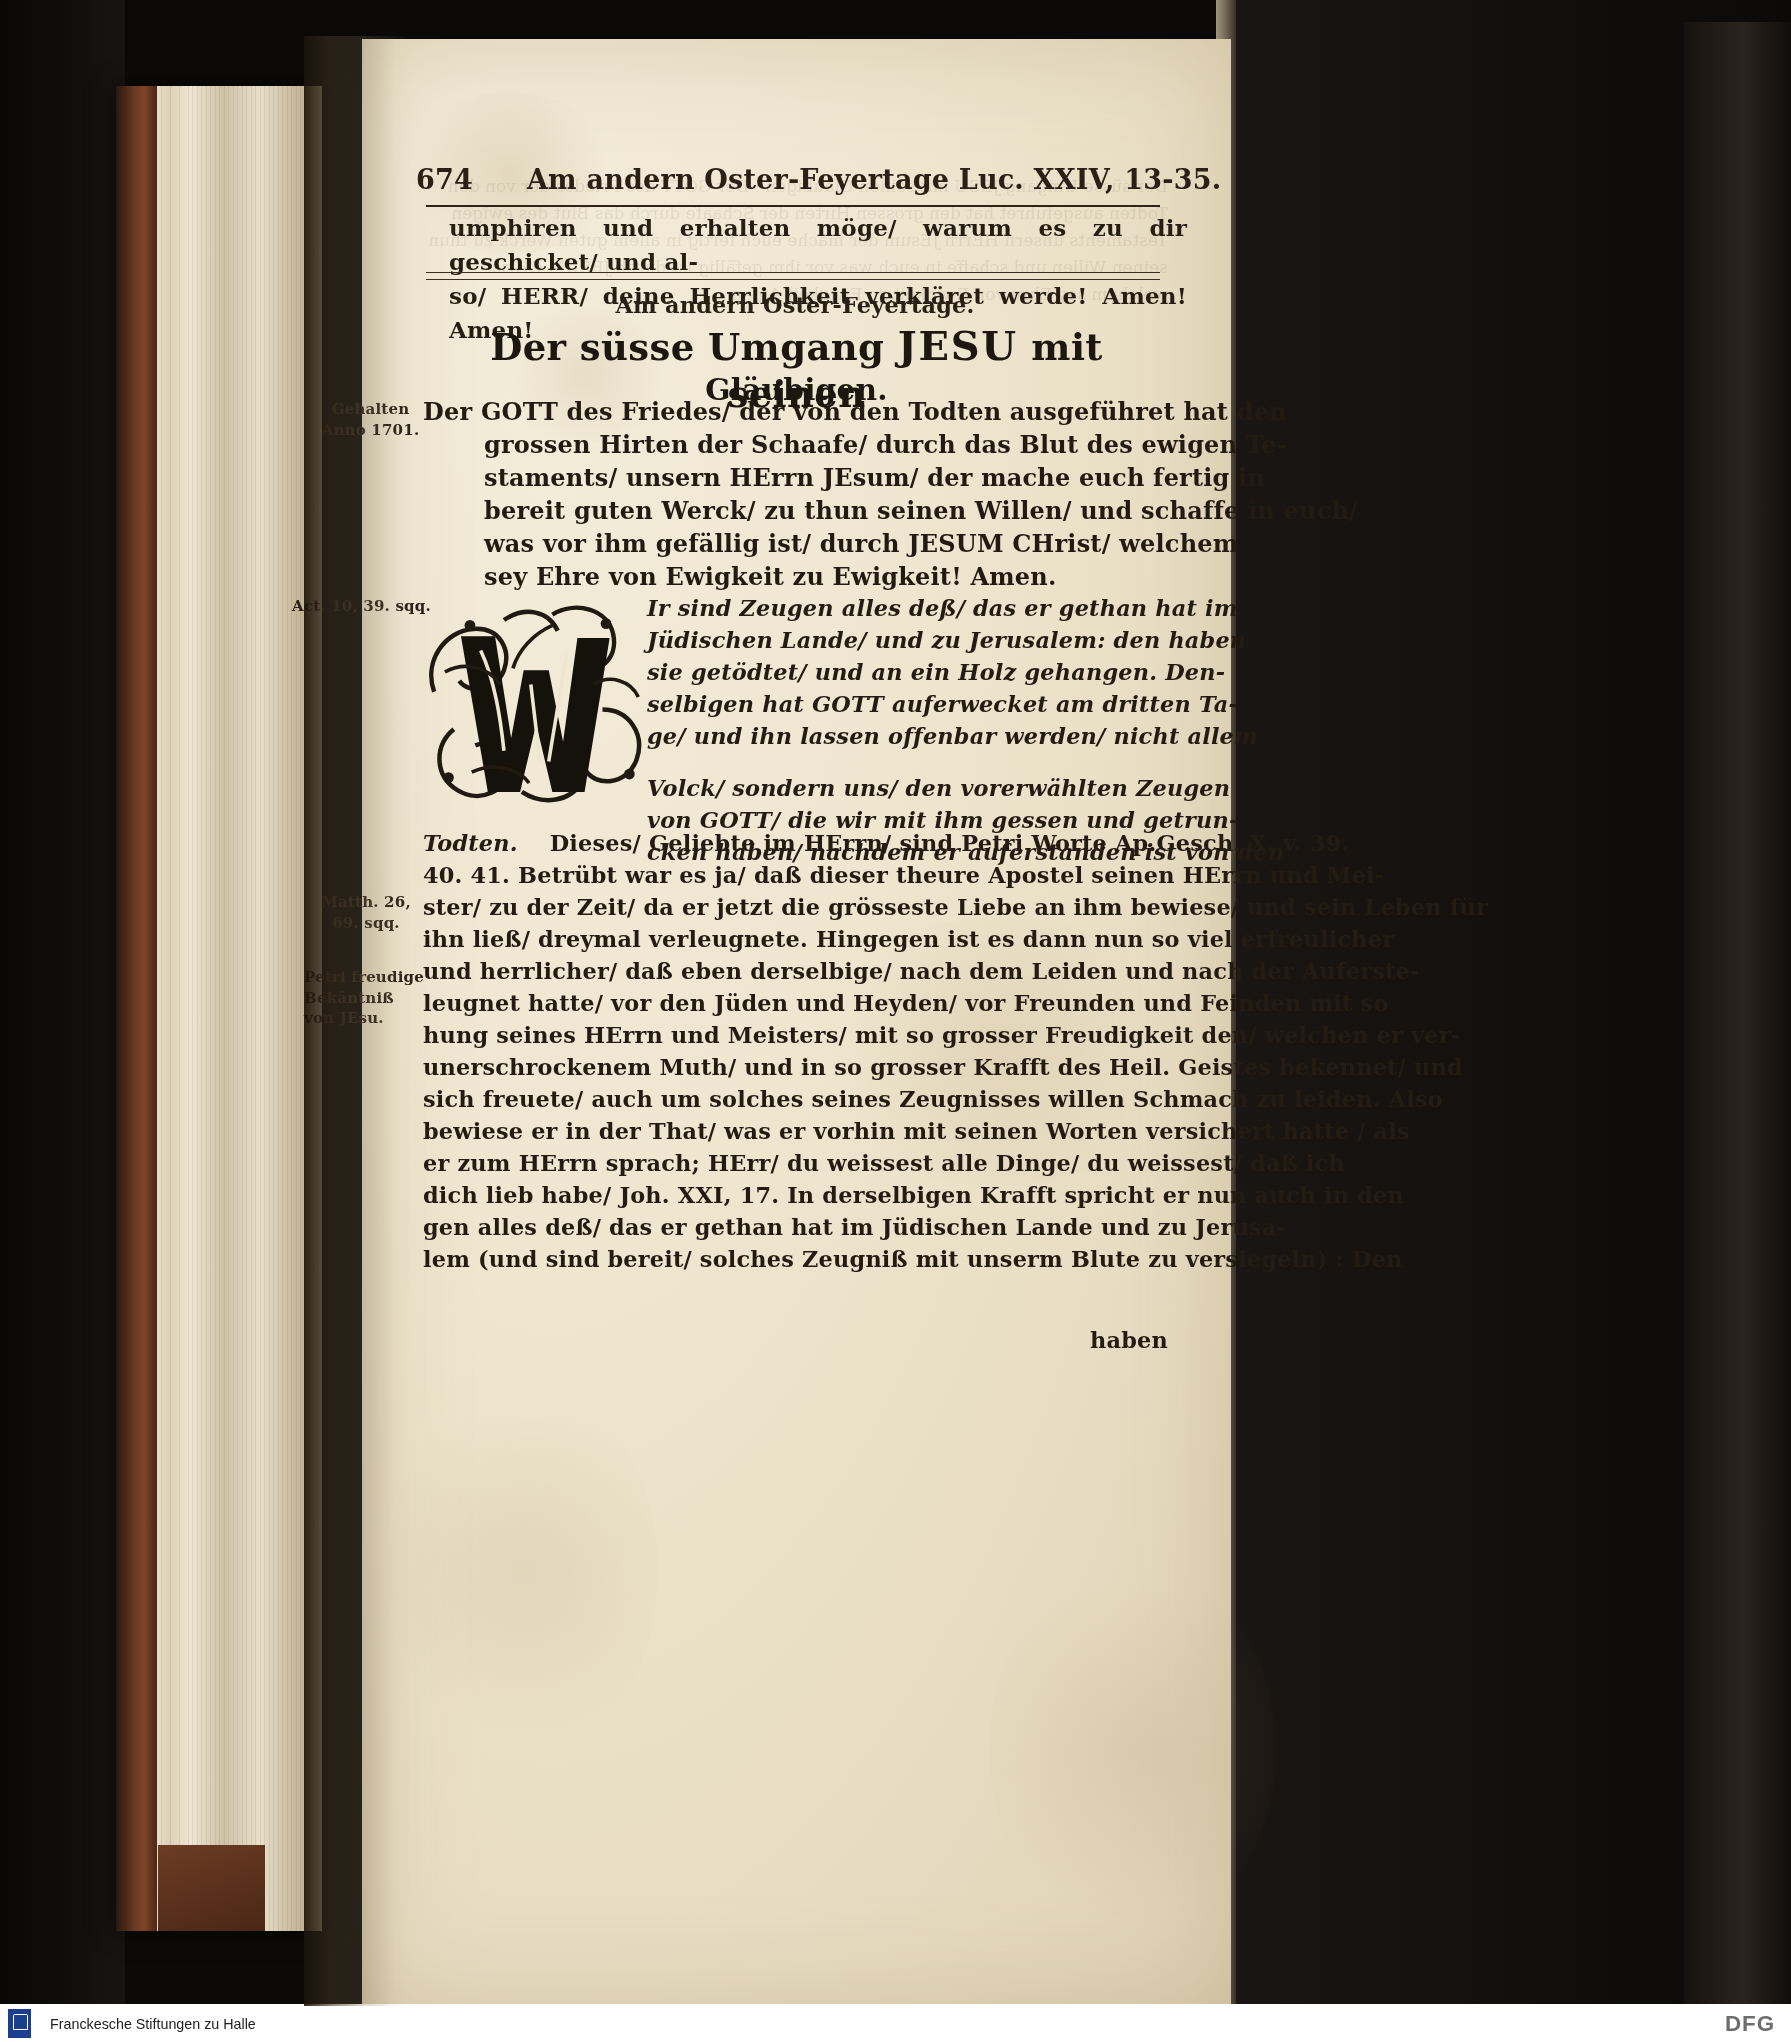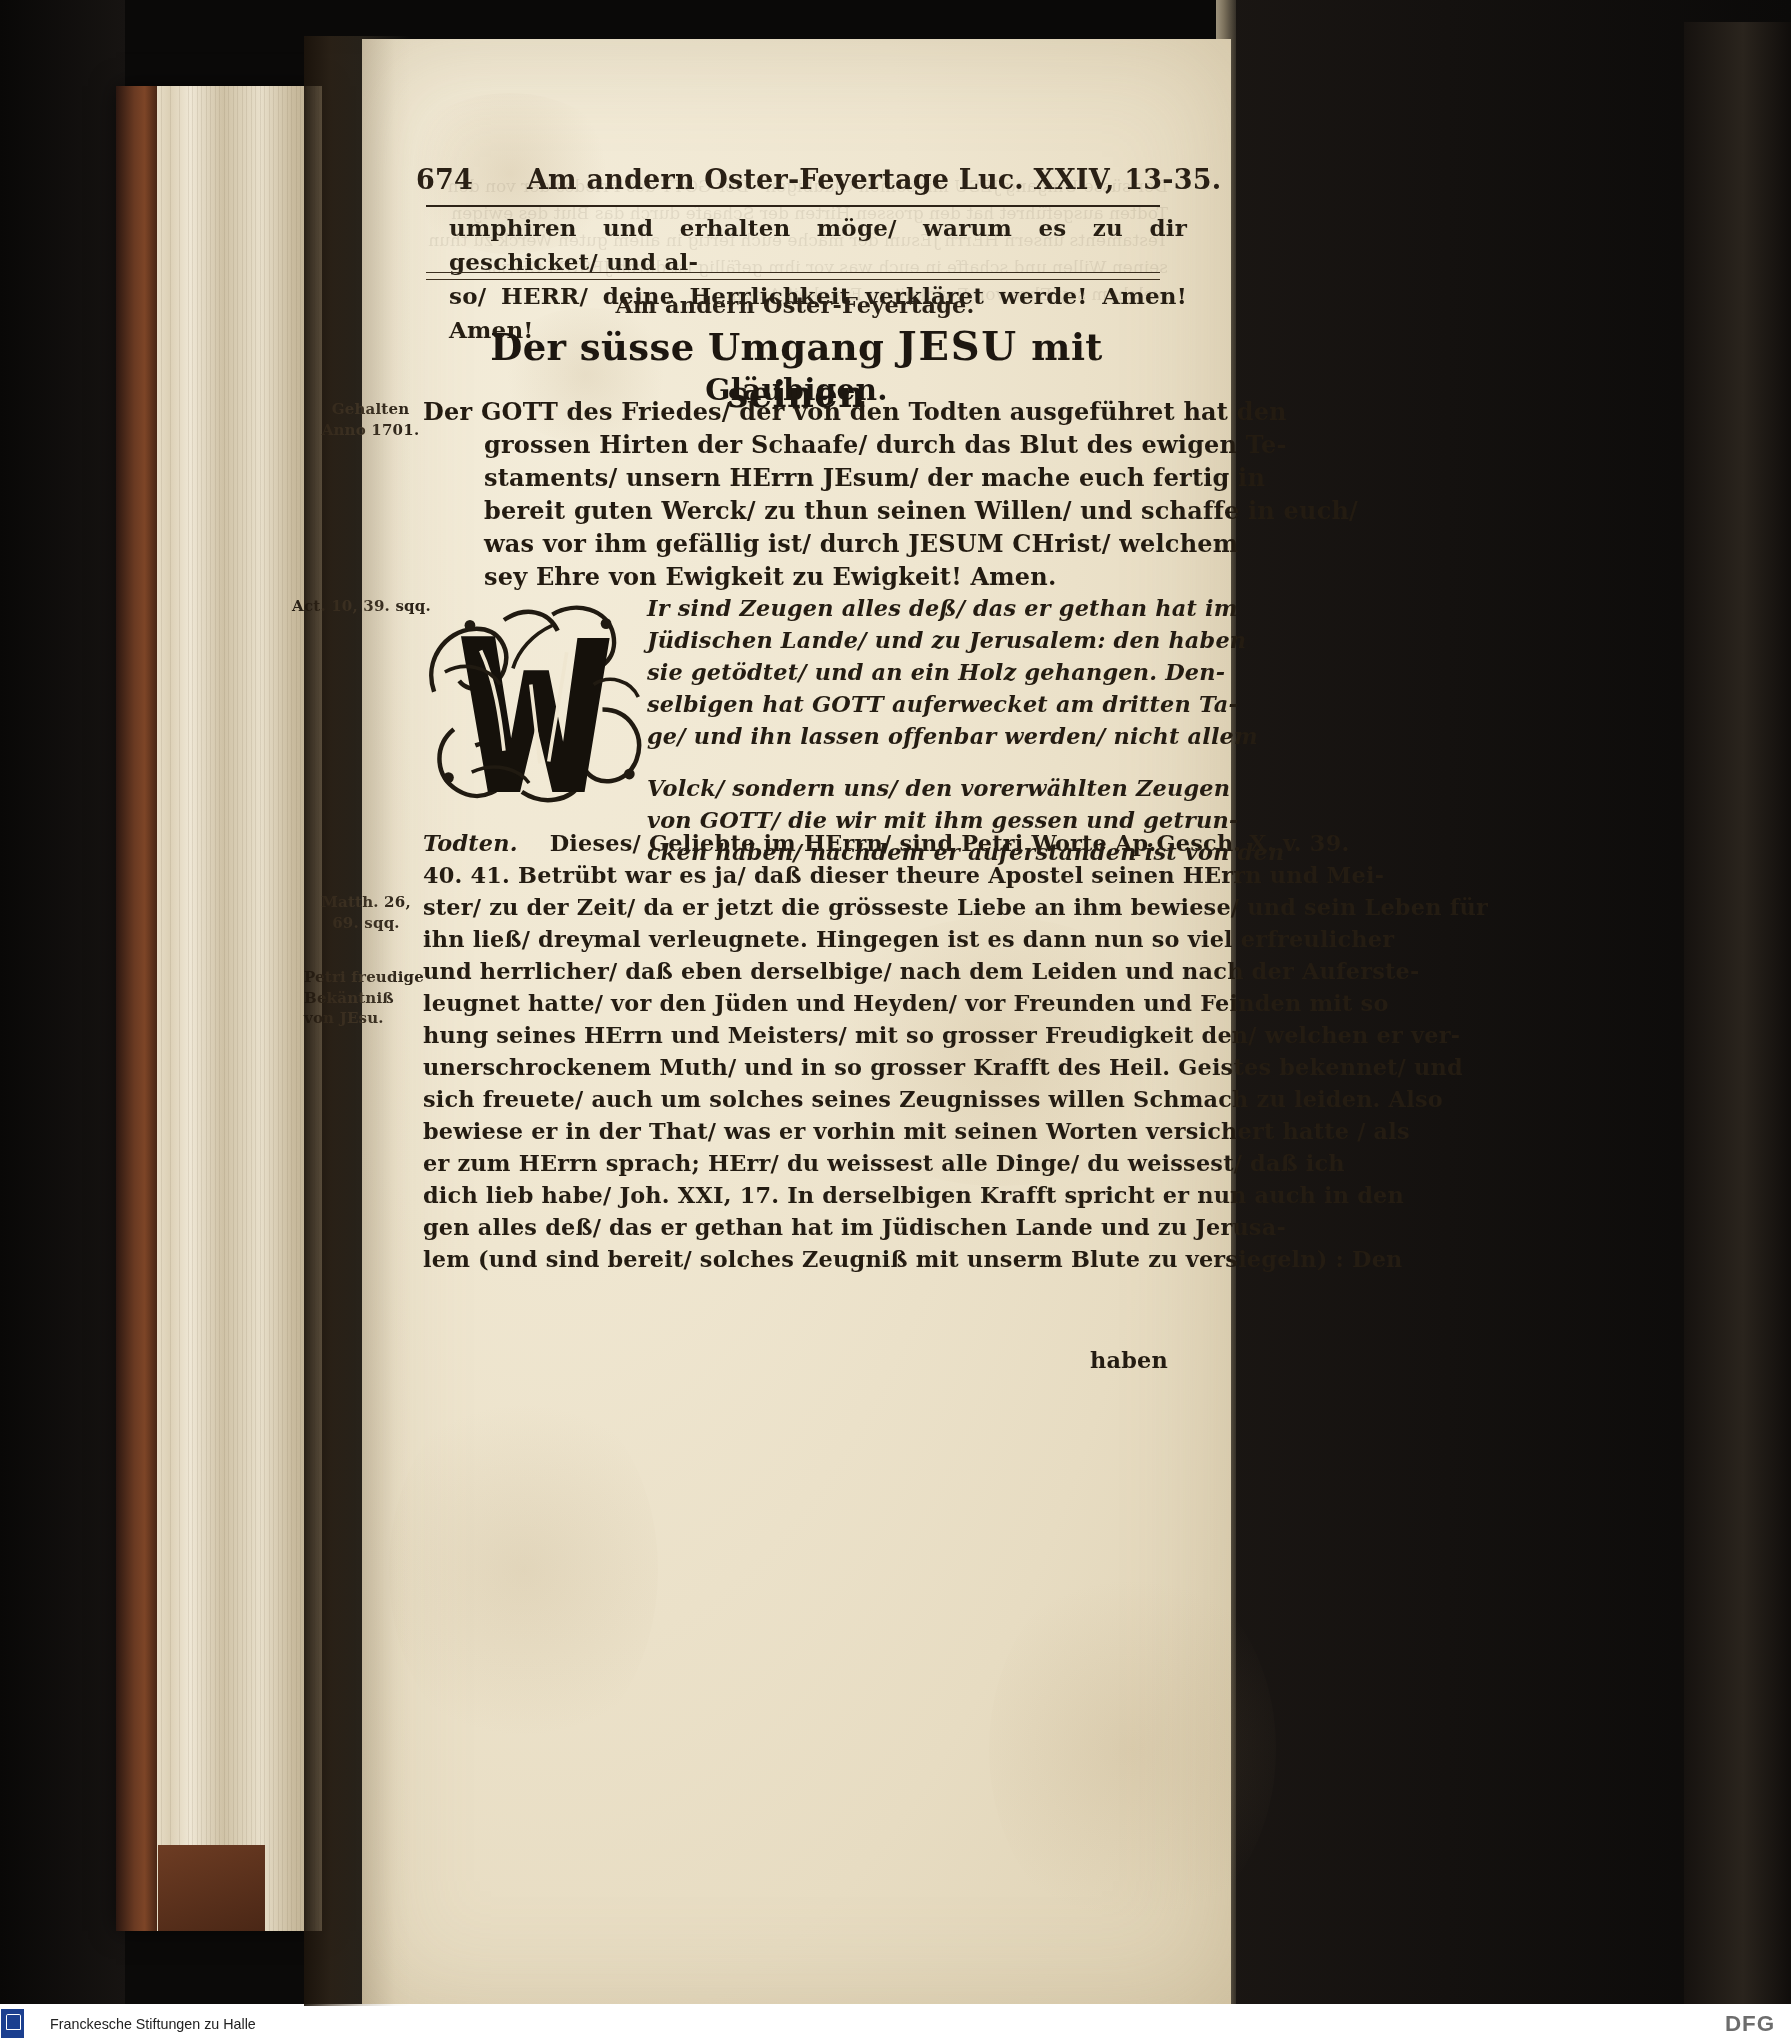--- a/index.html
+++ b/index.html
@@ -304,22 +304,22 @@
     left: 0; bottom: 0;
     width: 1791px; height: 39px;
     background: #ffffff;
     display: flex;
     align-items: center;
     justify-content: space-between;
   }
   .footer-left {
     display: flex;
     align-items: center;
-    gap: 26px;
-    padding-left: 1px;
+    gap: 19px;
+    padding-left: 8px;
   }
   .fs-logo {
     width: 23px; height: 29px;
     background: #1b3f8f;
     position: relative;
     flex: 0 0 auto;
   }
   .fs-logo::after {
     content: "";
     position: absolute;
@@ -483,21 +483,21 @@
       <span class="ln">hung seines HErrn und Meisters/ mit so grosser Freudigkeit den/ welchen er ver-</span>
       <span class="ln">unerschrockenem Muth/ und in so grosser Krafft des Heil. Geistes bekennet/ und</span>
       <span class="ln">sich freuete/ auch um solches seines Zeugnisses willen Schmach zu leiden.  Also</span>
       <span class="ln">bewiese er in der That/ was er vorhin mit seinen Worten versichert hatte / als</span>
       <span class="ln">er zum HErrn sprach;  HErr/ du weissest alle Dinge/ du weissest/ daß ich</span>
       <span class="ln">dich lieb habe/ Joh. XXI, 17. In derselbigen Krafft spricht er nun auch in den</span>
       <span class="ln">gen alles deß/ das er gethan hat im Jüdischen Lande und zu Jerusa-</span>
       <span class="ln">lem (und sind bereit/ solches Zeugniß mit unserm Blute zu versiegeln) : Den</span>
     </div>
 
-    <div class="catchword" style="top:1288px;margin-top:20px;">haben</div>
+    <div class="catchword" style="top:1288px;">haben</div>
   </div>
 
   <div class="footer">
     <div class="footer-left">
       <span class="fs-logo"></span>
       <span class="fs-text">Franckesche Stiftungen zu Halle</span>
     </div>
     <div class="dfg">DFG</div>
   </div>
 

